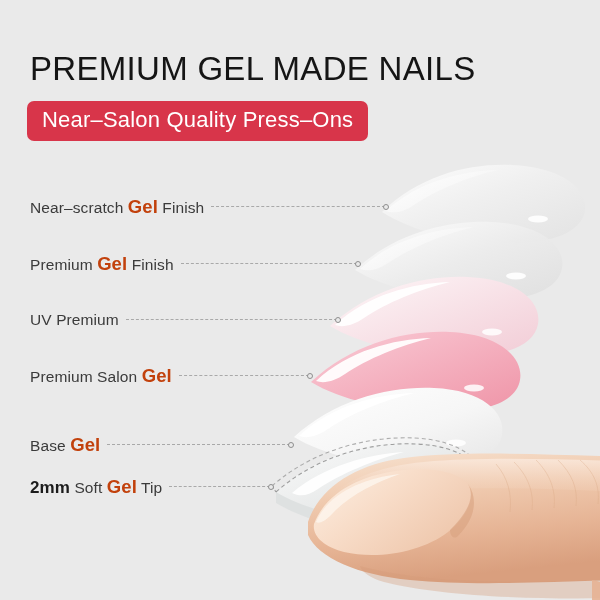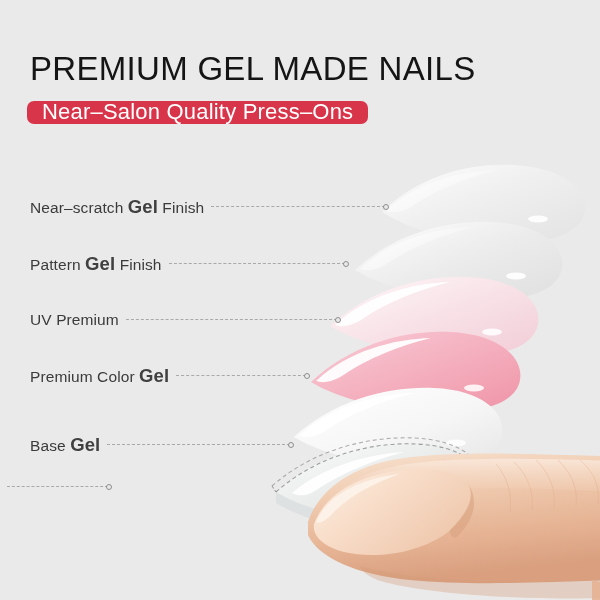--- a/index.html
+++ b/index.html
@@ -30,21 +30,21 @@
     line-height: 40px;
     font-weight: 400;
     letter-spacing: 0.3px;
     color: #151515;
     white-space: nowrap;
   }
   .badge {
     position: absolute;
     left: 27px;
     top: 101px;
-    height: 23px;
+    height: 40px;
     display: flex;
     align-items: center;
     padding: 0 15px 2px 15px;
     border-radius: 7px;
     background: #d8354a;
     color: #ffffff;
     font-size: 22px;
     line-height: 22px;
     font-weight: 400;
     letter-spacing: 0.2px;
@@ -61,21 +61,21 @@
     align-items: center;
     white-space: nowrap;
   }
   .row .label {
     margin-left: 30px;
     font-size: 15.5px;
     color: #3b3b3b;
     letter-spacing: 0.1px;
   }
   .row .label .gel {
-    color: #404040;
+    color: #c2410c;
     font-weight: 700;
     font-size: 18.5px;
   }
   .row .label .strong {
     color: #1c1c1c;
     font-weight: 700;
     font-size: 17px;
   }
   .leader {
     position: relative;
@@ -275,47 +275,48 @@
   <div>
 
     <div class="row" style="top:194px">
       <div class="label"><span>Near–scratch </span><span class="gel">Gel</span><span> Finish</span></div>
       <div class="leader" style="width: 174px;">
         <span class="dot"></span>
       </div>
     </div>
 
     <div class="row" style="top:251px">
-      <div class="label"><span>Pattern </span><span class="gel">Gel</span><span> Finish</span></div>
+      <div class="label"><span>Premium </span><span class="gel">Gel</span><span> Finish</span></div>
       <div class="leader" style="width: 176px;">
         <span class="dot"></span>
       </div>
     </div>
 
     <div class="row" style="top:307px">
       <div class="label"><span>UV Premium</span></div>
       <div class="leader" style="width: 211px;">
         <span class="dot"></span>
       </div>
     </div>
 
     <div class="row" style="top:363px">
-      <div class="label"><span>Premium Color </span><span class="gel">Gel</span></div>
+      <div class="label"><span>Premium Salon </span><span class="gel">Gel</span></div>
       <div class="leader" style="width: 130px;">
         <span class="dot"></span>
       </div>
     </div>
 
     <div class="row" style="top:432px">
       <div class="label"><span>Base </span><span class="gel">Gel</span></div>
       <div class="leader" style="width: 183px;">
         <span class="dot"></span>
       </div>
     </div>
 
     <div class="row" style="top:474px">
+      <div class="label"><span class="strong">2mm</span><span> Soft </span><span class="gel">Gel</span><span> Tip</span></div>
       <div class="leader" style="width: 101px;">
         <span class="dot"></span>
       </div>
     </div>
 
   </div>
 </div>
 
 </body></html>

